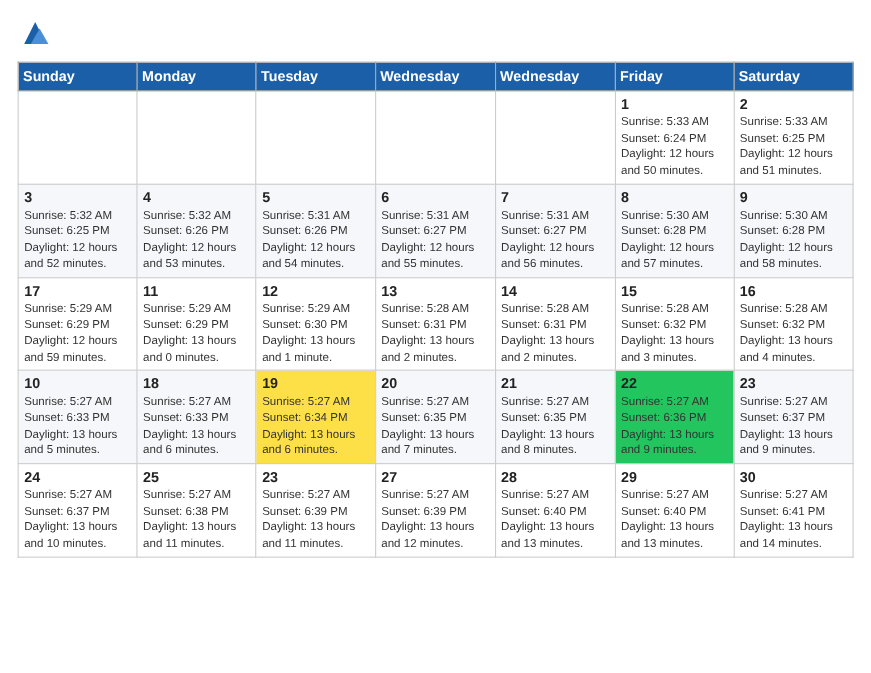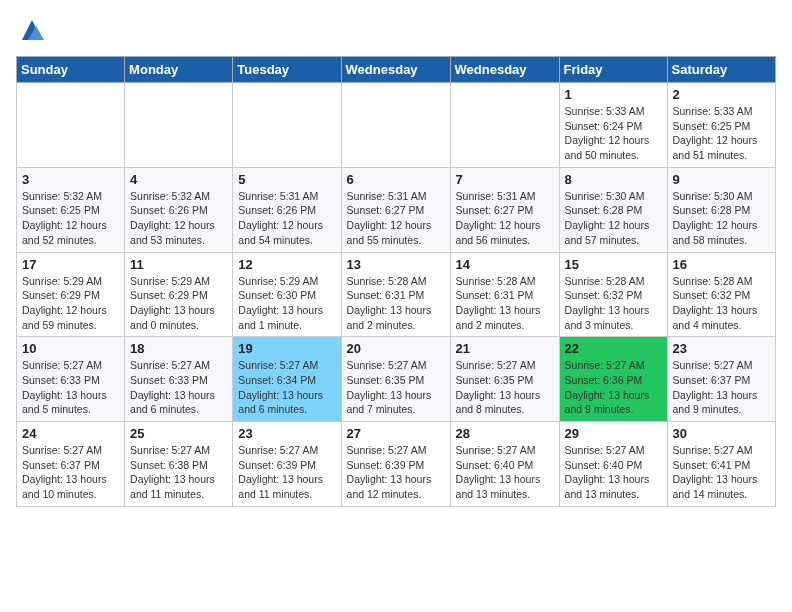--- a/index.html
+++ b/index.html
@@ -194,21 +194,21 @@
       </tr>
       <tr>
         <td style="background: rgb(245, 247, 250);">
           <span class="day-num">10</span>
           <div class="day-info">Sunrise: 5:27 AM<br>Sunset: 6:33 PM<br>Daylight: 13 hours and 5 minutes.</div>
         </td>
         <td style="background: rgb(245, 247, 250);">
           <span class="day-num">18</span>
           <div class="day-info">Sunrise: 5:27 AM<br>Sunset: 6:33 PM<br>Daylight: 13 hours and 6 minutes.</div>
         </td>
-        <td style="background: #7dd3fc;">
+        <td style="background: #fde047;">
           <span class="day-num">19</span>
           <div class="day-info">Sunrise: 5:27 AM<br>Sunset: 6:34 PM<br>Daylight: 13 hours and 6 minutes.</div>
         </td>
         <td style="background: rgb(245, 247, 250);">
           <span class="day-num">20</span>
           <div class="day-info">Sunrise: 5:27 AM<br>Sunset: 6:35 PM<br>Daylight: 13 hours and 7 minutes.</div>
         </td>
         <td style="background: rgb(245, 247, 250);">
           <span class="day-num">21</span>
           <div class="day-info">Sunrise: 5:27 AM<br>Sunset: 6:35 PM<br>Daylight: 13 hours and 8 minutes.</div>

